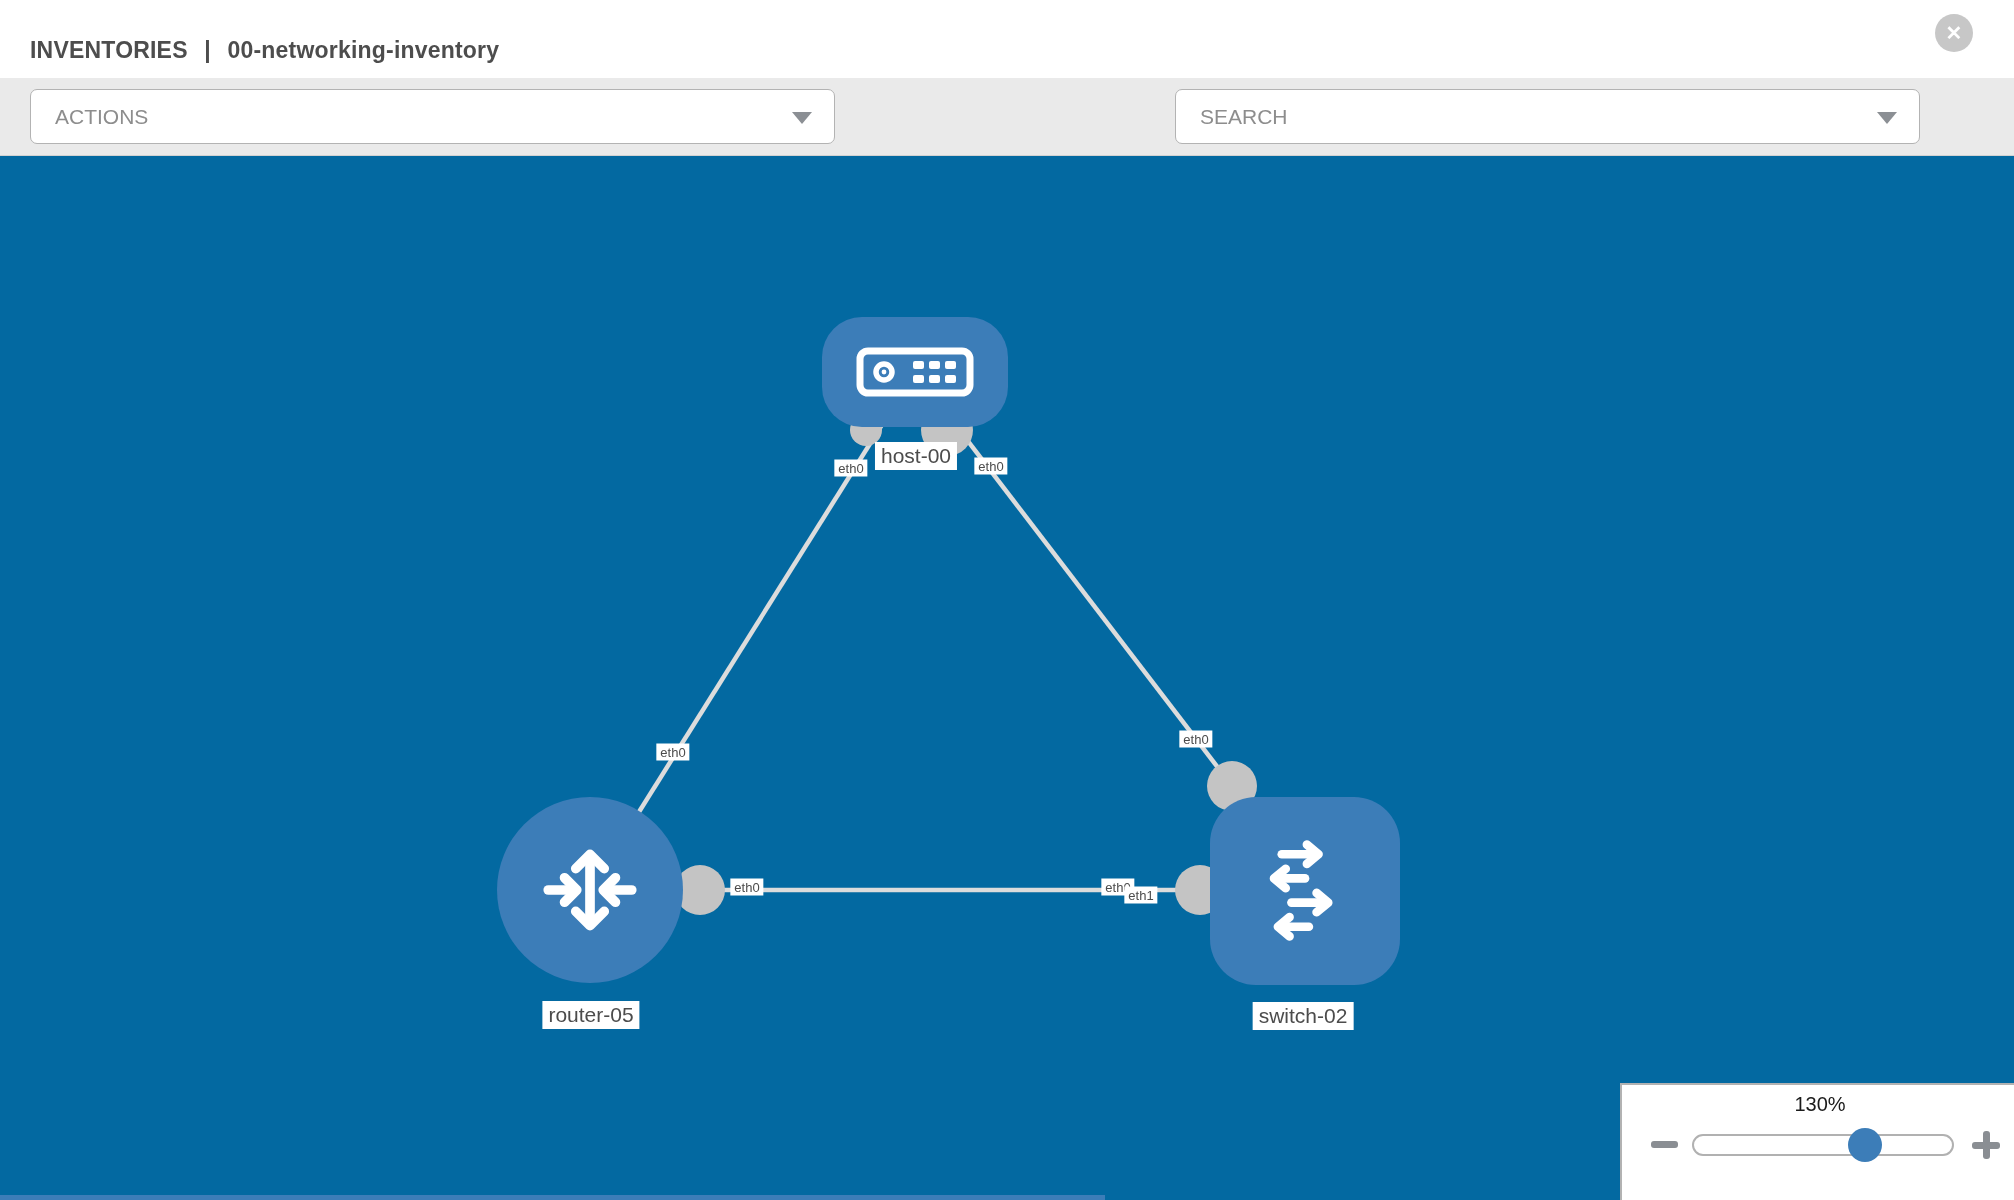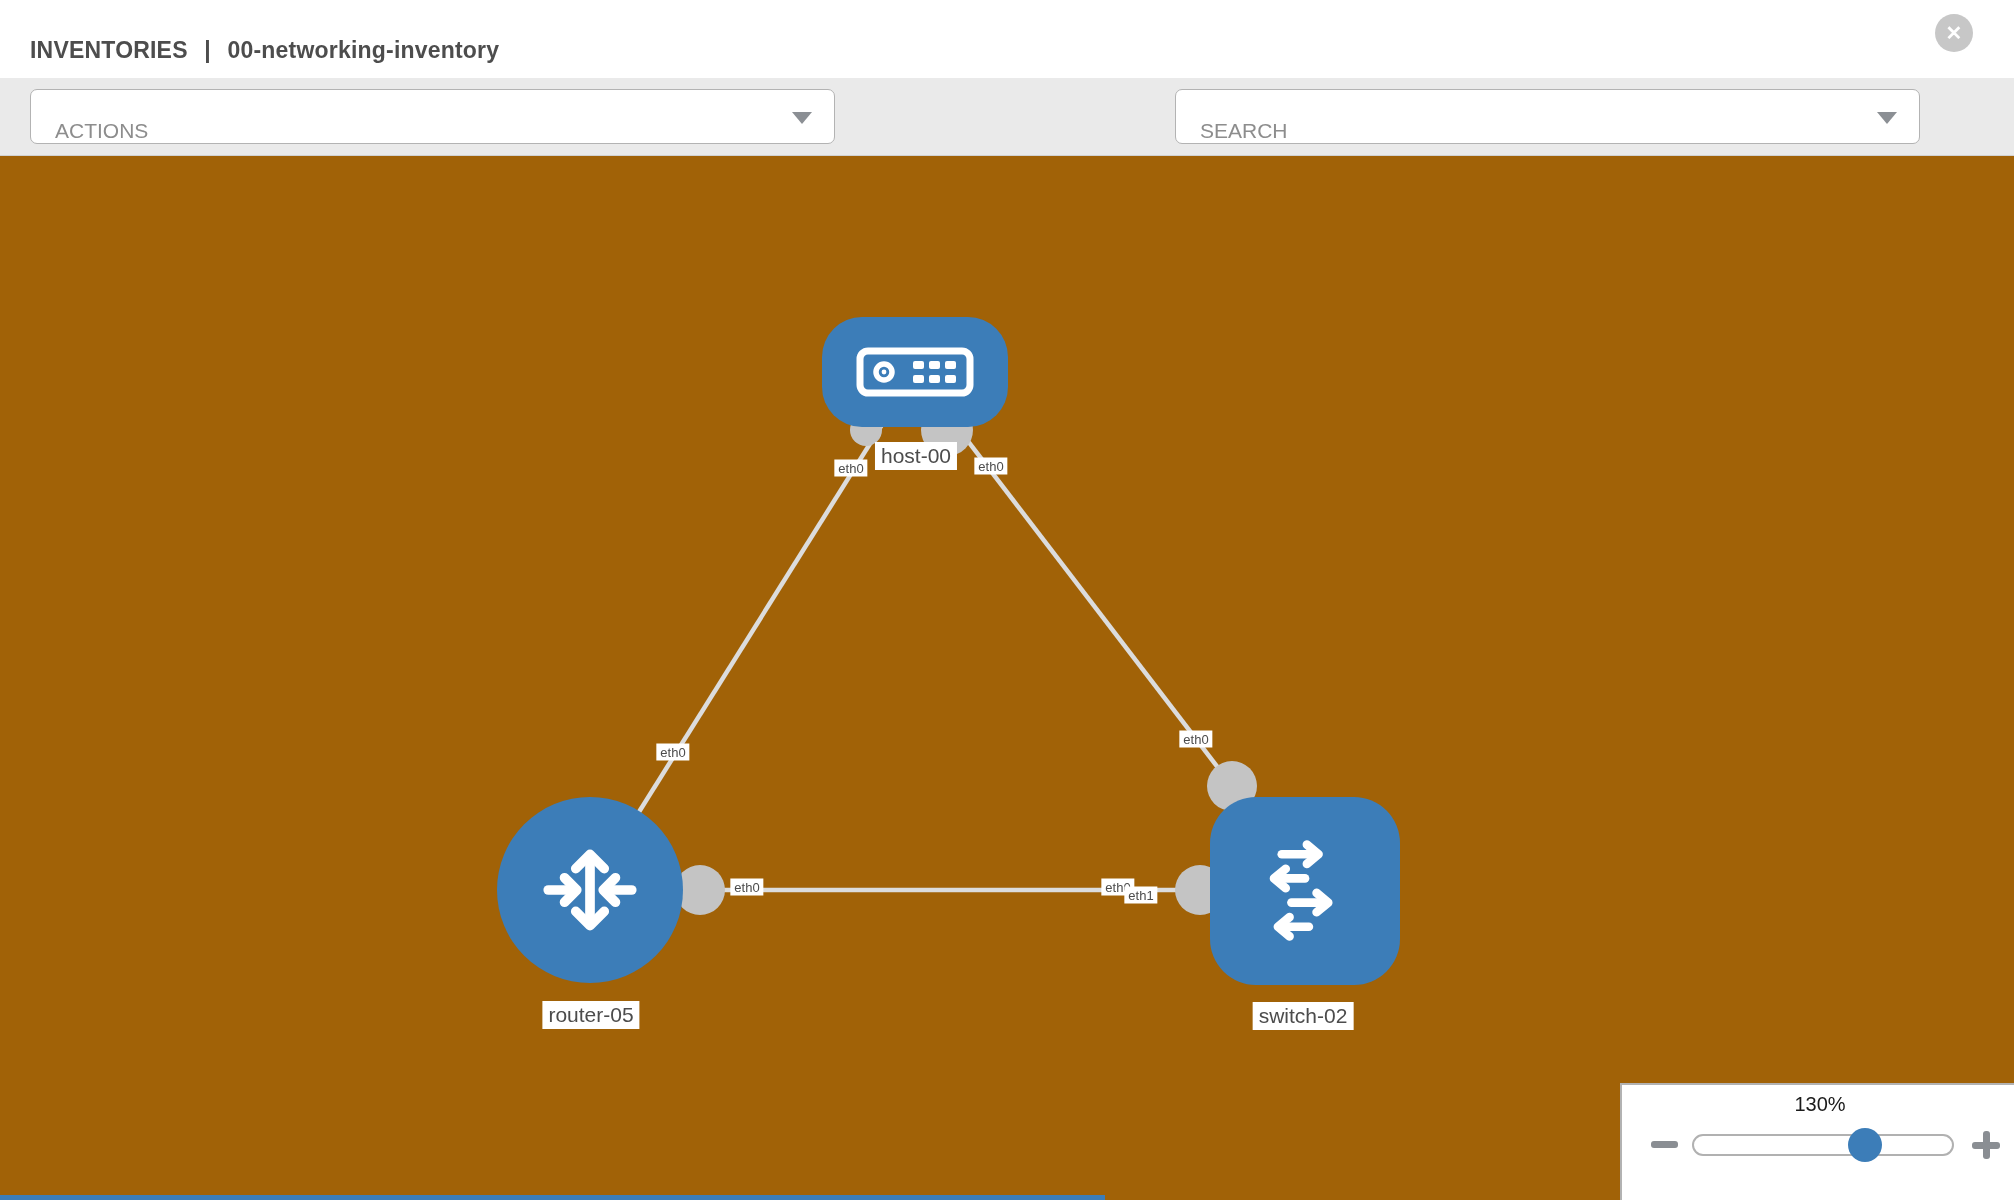--- a/index.html
+++ b/index.html
@@ -15,33 +15,33 @@
   .close-btn { position:absolute; right:41px; top:14px; width:38px; height:38px;
                border-radius:50%; background:#c7c7c7; color:#fff; cursor:pointer;
                display:flex; align-items:center; justify-content:center;
                font-size:20px; font-weight:bold; }
 
   
   .toolbar { position:absolute; left:0; top:78px; width:2014px; height:78px;
              background:#eaeaea; border-bottom:1px solid #d2d2d2; }
   .select { position:absolute; top:11px; height:55px; background:#fff;
             border:1px solid #b3b3b3; border-radius:7px; color:#8d8d8d;
-            font-size:21px; display:flex; align-items:flex-end; padding:0 24px; }
+            font-size:21px; display:flex; align-items:center; padding:0 24px; }
   .select-actions { left:30px;  width:805px; }
   .select-search  { left:1175px; width:745px; }
   .caret { position:absolute; right:22px; top:22px; width:0; height:0;
            border-left:10px solid transparent; border-right:10px solid transparent;
            border-top:12px solid #8b8f94; }
   .tool-icon { position:absolute; top:97px; cursor:pointer; }
   .tool-icon.wrench { left:1048px; }
   .tool-icon.key    { left:1116px; }
 
   
   .canvas { position:absolute; left:0; top:156px; width:2014px; height:1044px;
-            background:#a16207; }
+            background:#0369a1; }
   .links-layer { position:absolute; left:0; top:0; width:2014px; height:1044px; }
 
   .node { position:absolute; background:#3c7db8; display:flex;
           align-items:center; justify-content:center; cursor:pointer; }
   .node-host   { left:822px;  top:161px; width:186px; height:110px; border-radius:40px; }
   .node-router { left:497px;  top:641px; width:186px; height:186px; border-radius:50%; }
   .node-switch { left:1210px; top:641px; width:190px; height:188px; border-radius:46px; }
 
   .chip { position:absolute; transform:translate(-50%,-50%); background:#fff;
           color:#4c4c4c; white-space:nowrap; }

